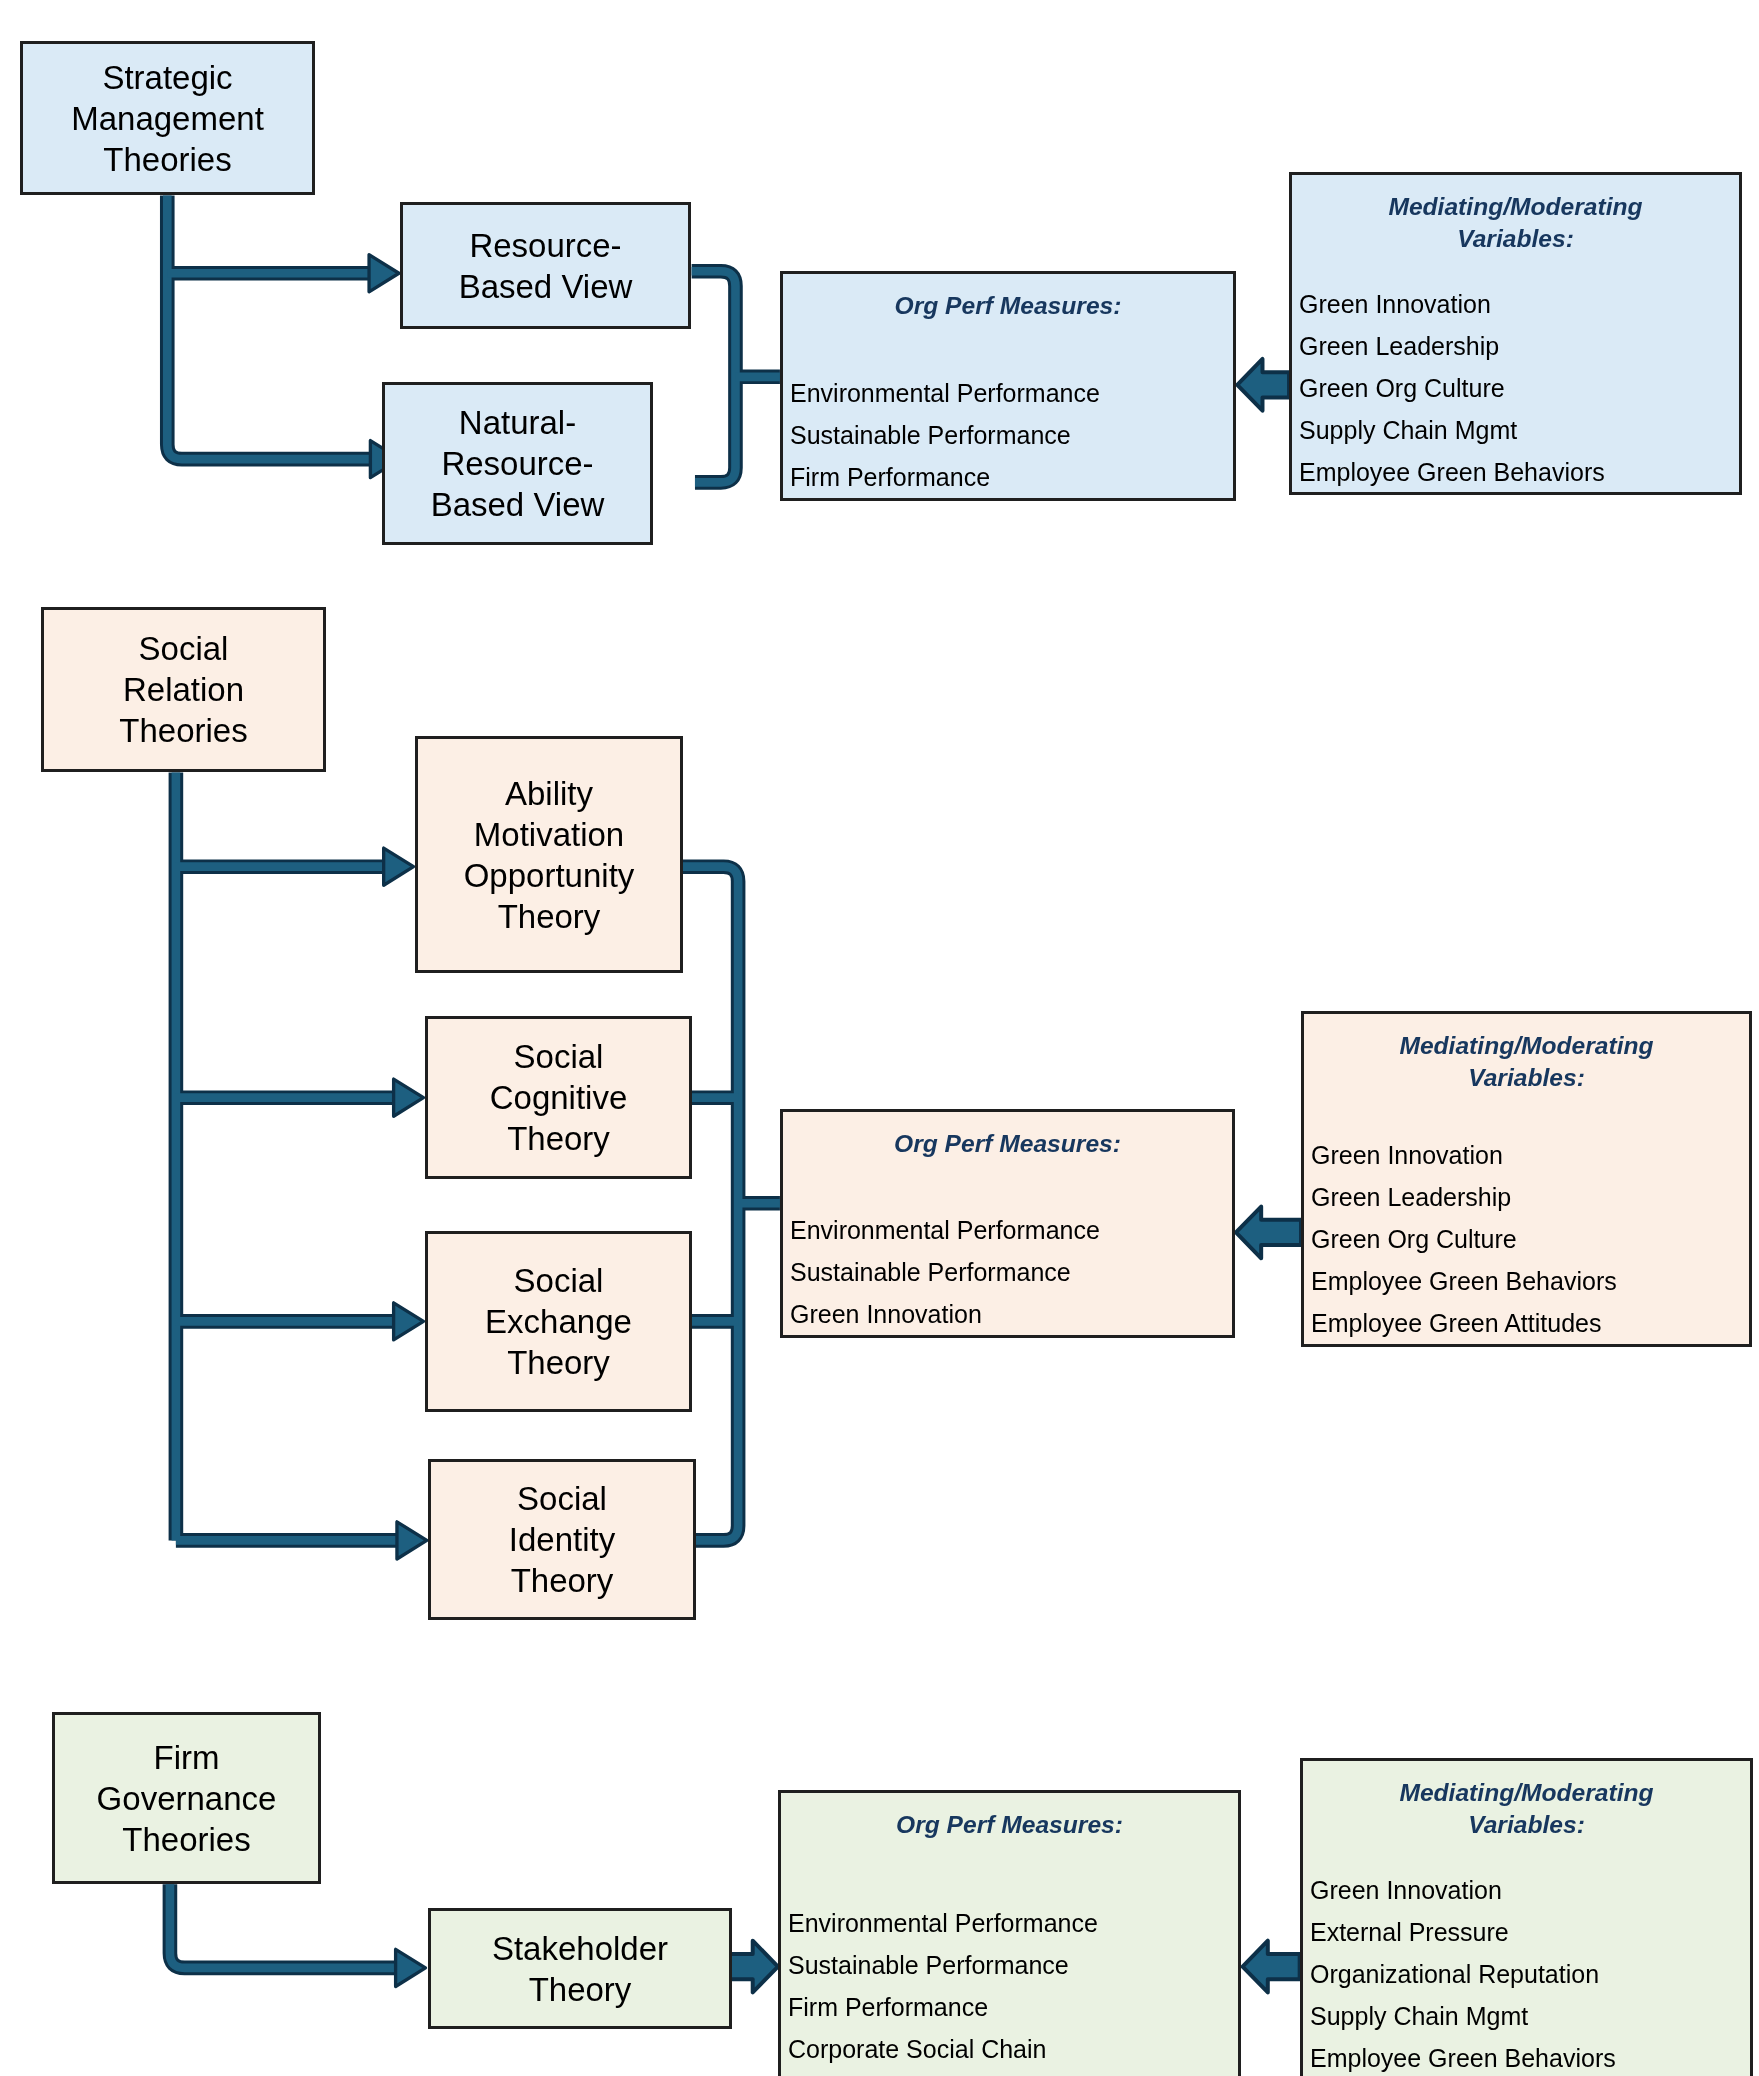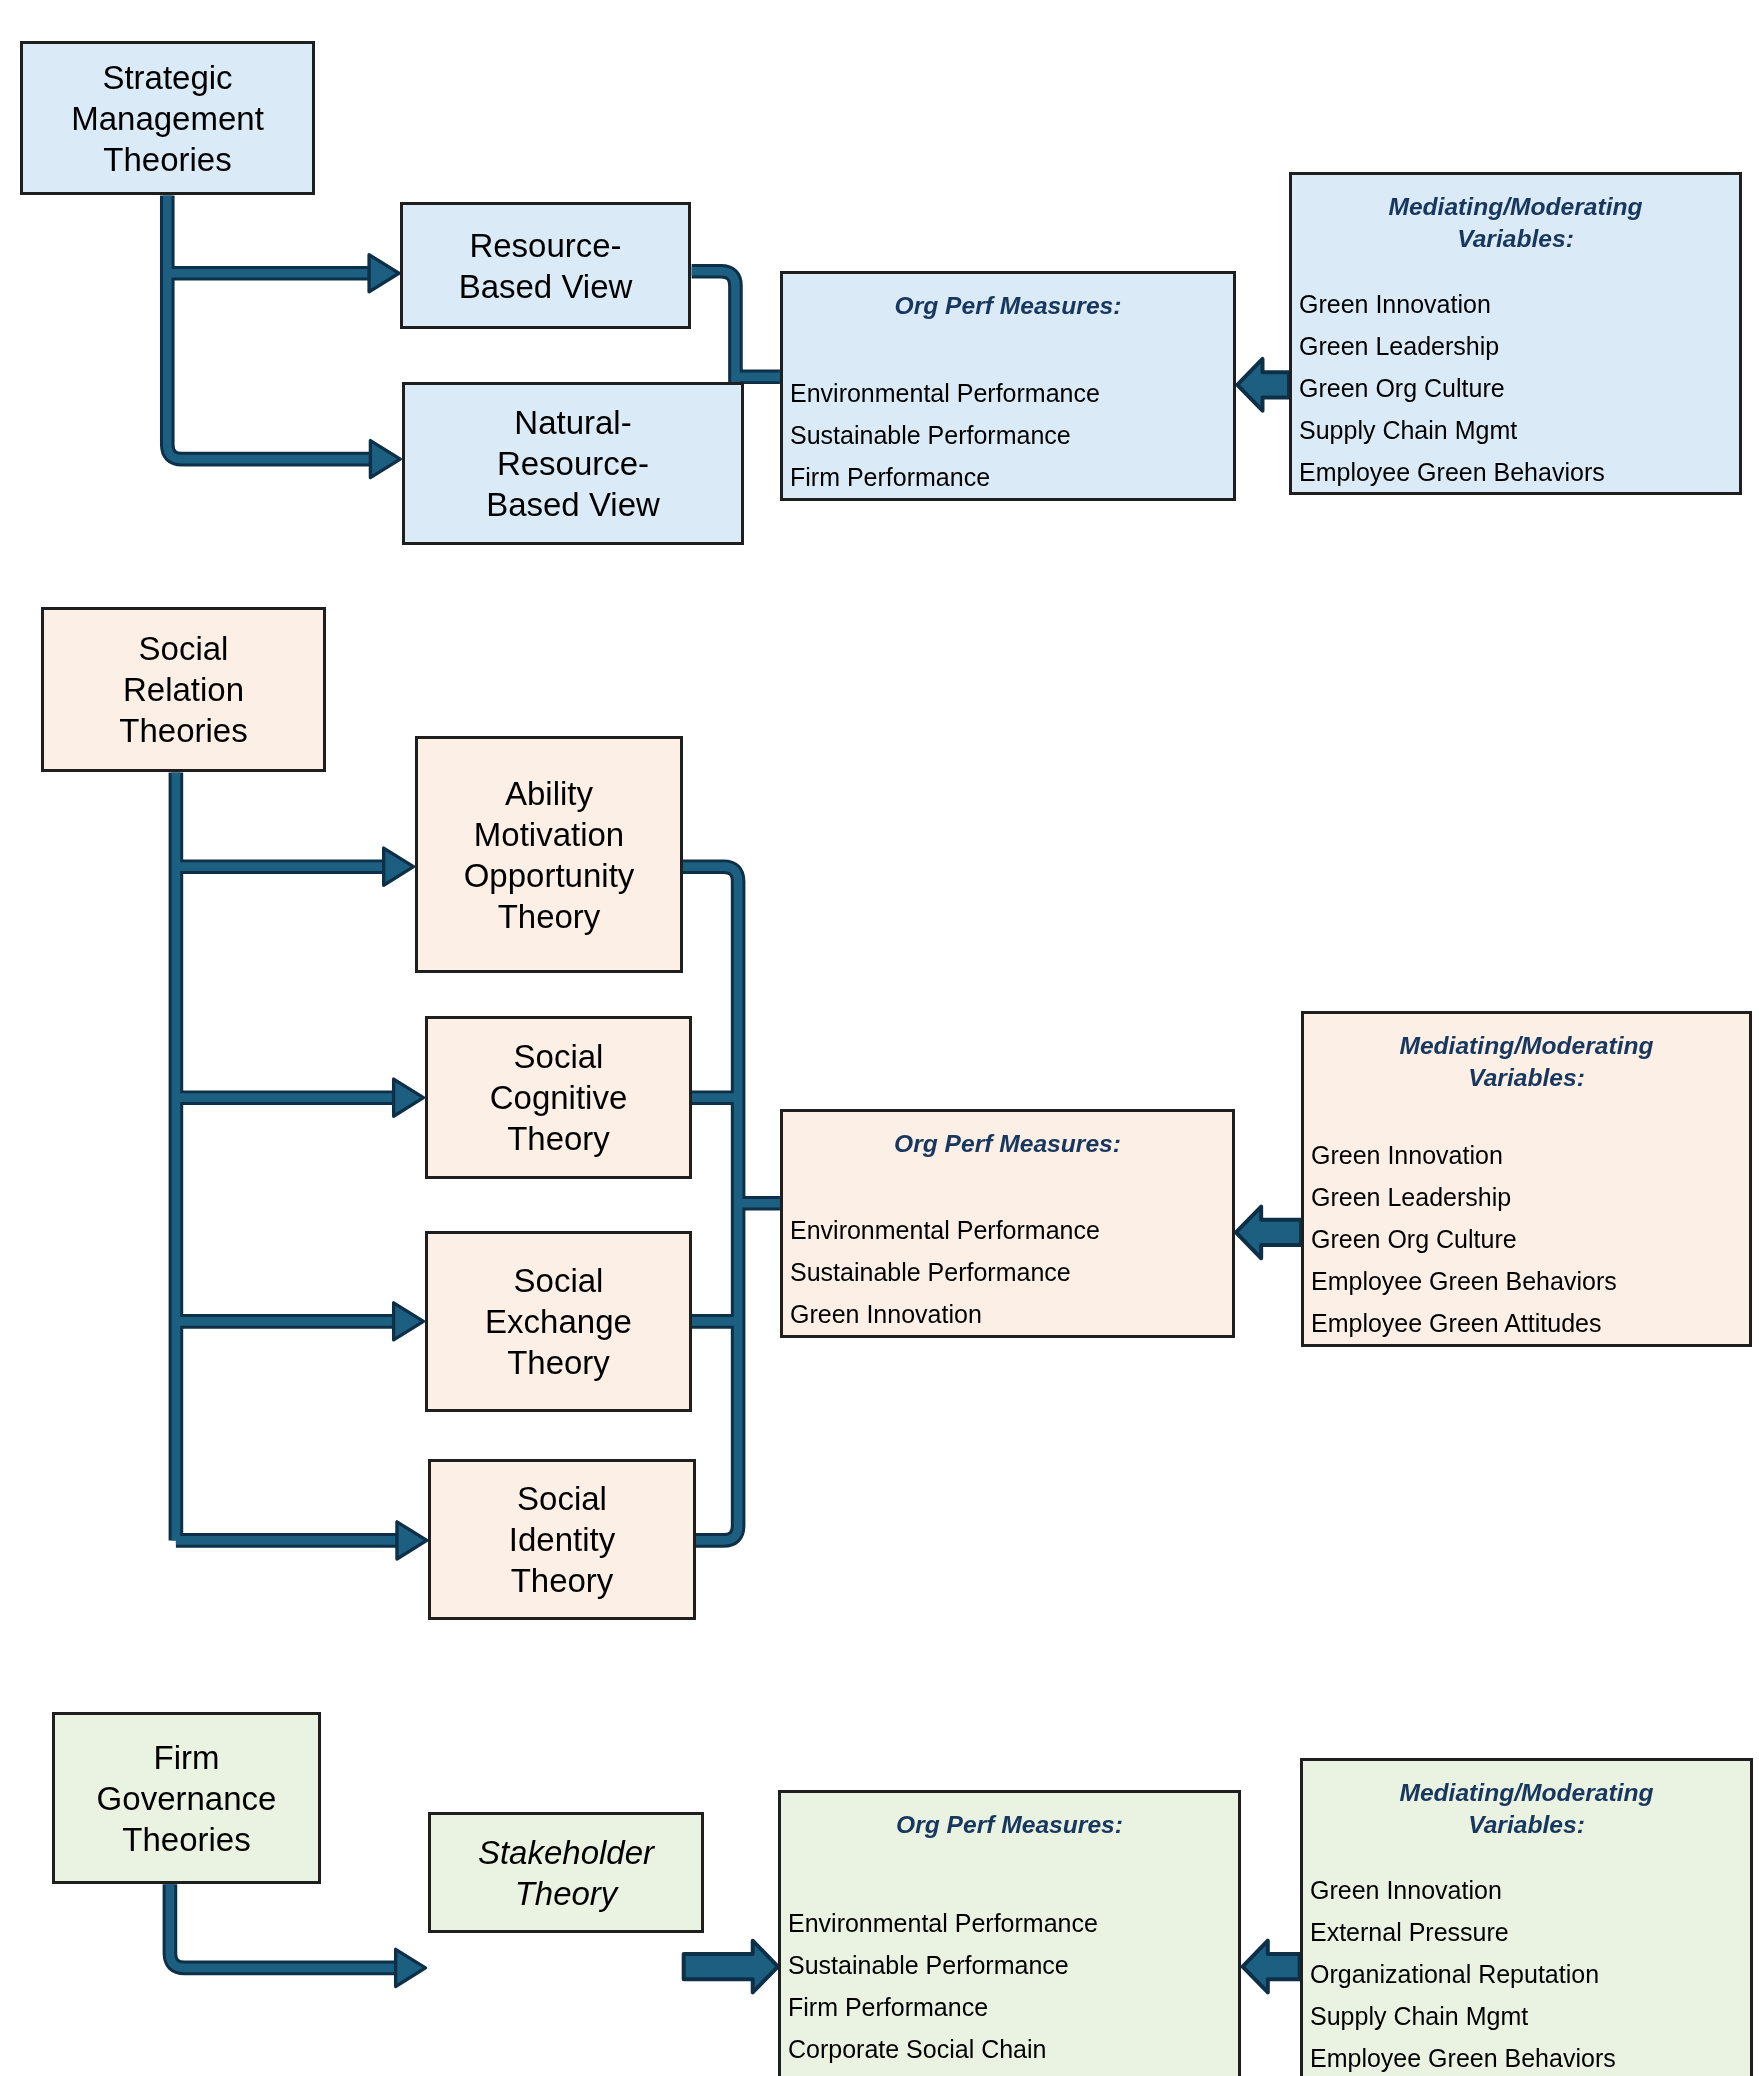--- a/index.html
+++ b/index.html
@@ -92,21 +92,21 @@
     </g>
   </svg>
 
   <div class="node f1" style="left:20px;top:17.3px;width:295px;height:154px;">Strategic
 Management
 Theories</div>
 
   <div class="node f1" style="left:400px;top:178px;width:291px;height:127px;">Resource-
 Based View</div>
 
-  <div class="node f1" style="left:402px;top:358px;width:342px;height:163px;">Natural-
+  <div class="node f1" style="left:382px;top:358px;width:271px;height:163px;">Natural-
 Resource-
 Based View</div>
 
   <div class="panel f1" style="left:780px;top:247px;width:456px;height:230px;">
     <div class="hd">Org Perf Measures:</div>
     <div class="gap"></div>
     <div class="ls">
       <div>Environmental Performance</div>
       <div>Sustainable Performance</div>
       <div>Firm Performance</div>
@@ -167,21 +167,21 @@
       <div>Green Org Culture</div>
       <div>Employee Green Behaviors</div>
       <div>Employee Green Attitudes</div>
     </div>
   </div>
 
   <div class="node f3" style="left:52px;top:1688px;width:269px;height:172px;">Firm
 Governance
 Theories</div>
 
-  <div class="node f3" style="left:428px;top:1788px;width:276px;height:121px;font-style:italic;">Stakeholder
+  <div class="node f3" style="left:428px;top:1884px;width:304px;height:121px;">Stakeholder
 Theory</div>
 
   <div class="panel f3" style="left:778px;top:1766px;width:463px;height:295px;">
     <div class="hd">Org Perf Measures:</div>
     <div class="gap"></div>
     <div class="ls">
       <div>Environmental Performance</div>
       <div>Sustainable Performance</div>
       <div>Firm Performance</div>
       <div>Corporate Social Chain</div>

